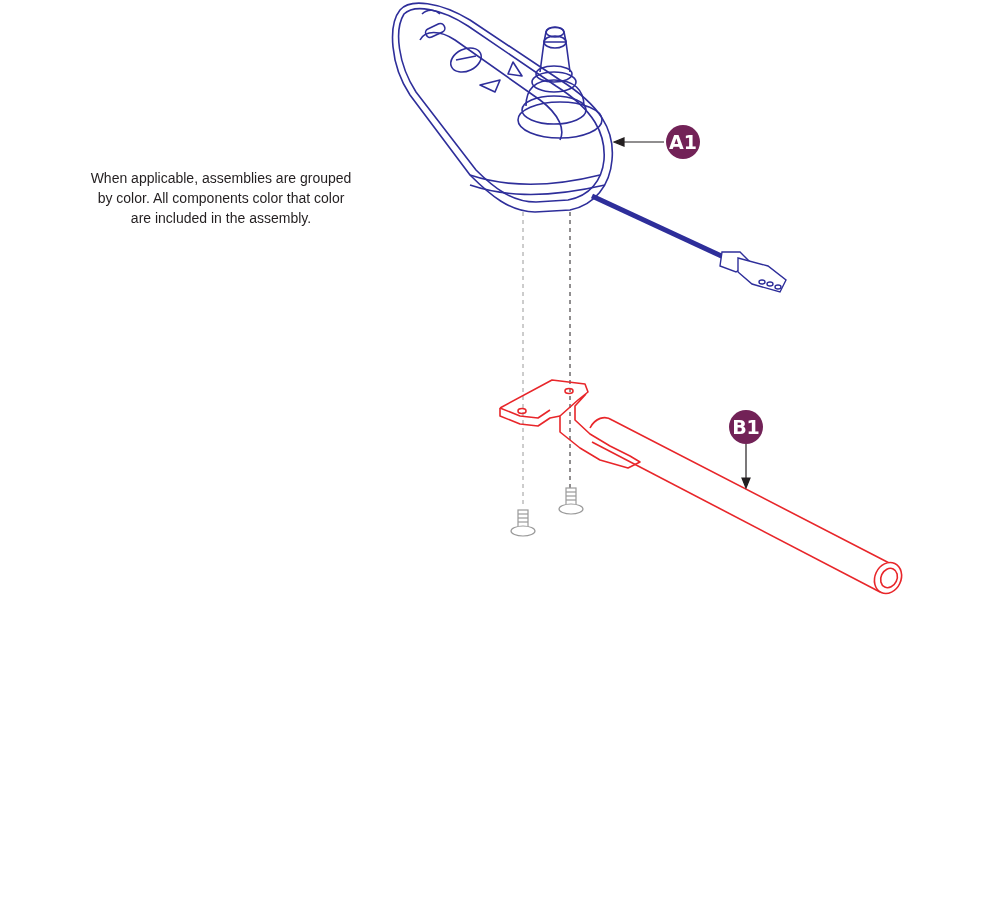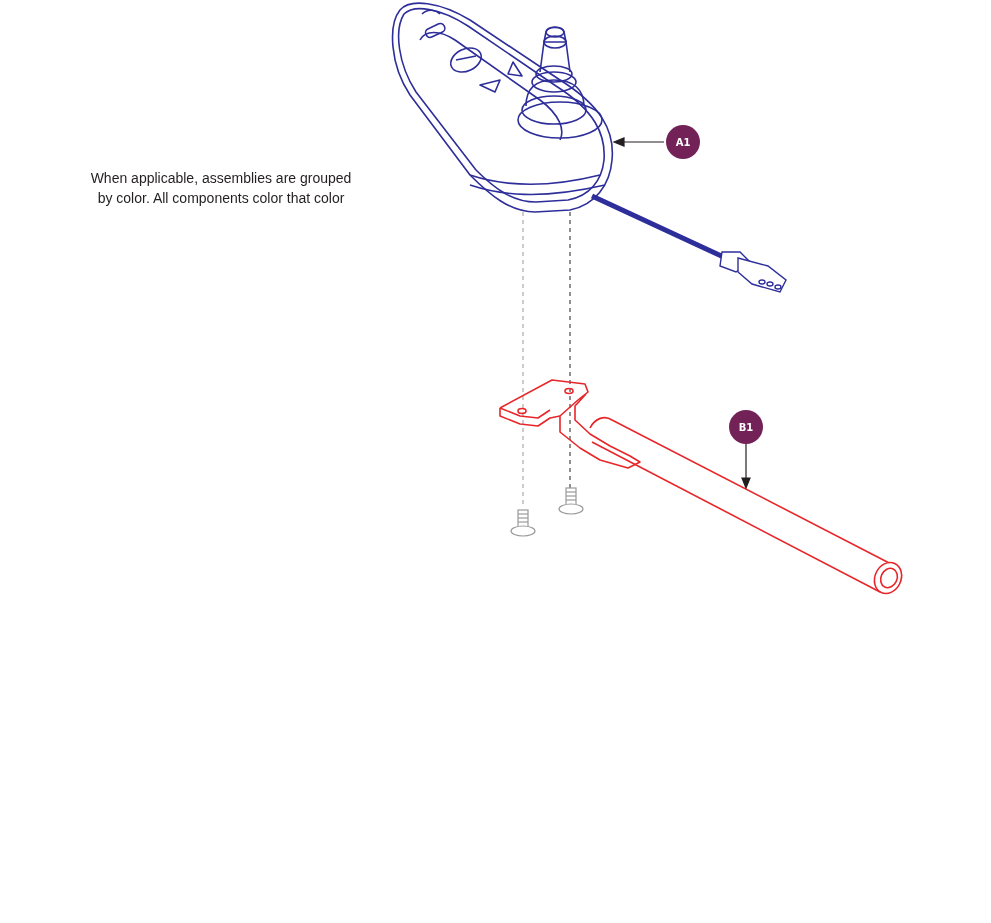--- a/index.html
+++ b/index.html
@@ -1,27 +1,28 @@
 <!DOCTYPE html>
 <html><head>
 <meta charset="utf-8">
 <style>
   html,body{margin:0;padding:0;background:#ffffff;}
   body{width:991px;height:923px;position:relative;overflow:hidden;font-family:"Liberation Sans",sans-serif;}
   .note{position:absolute;left:6px;top:168px;width:430px;text-align:center;font-size:14px;line-height:20px;color:#231f20;}
   .note div{white-space:nowrap;}
   svg.art{position:absolute;left:0;top:0;}
-  .callout{position:absolute;width:34px;height:34px;border-radius:50%;color:#fff;font-weight:bold;font-size:10px;display:flex;align-items:center;justify-content:center;font-family:"DejaVu Sans",sans-serif;}
+  .callout{position:absolute;width:34px;height:34px;border-radius:50%;color:#fff;font-weight:bold;font-size:19px;display:flex;align-items:center;justify-content:center;font-family:"DejaVu Sans",sans-serif;}
 </style>
 </head>
 <body>
 
 <div class="note">
   <div>When applicable, assemblies are grouped</div>
   <div>by color. All components color that color</div>
+  <div>are included in the assembly.</div>
 </div>
 
 <svg class="art" width="991" height="923" viewBox="0 0 991 923">
 
   <g fill="none" stroke="#2e2e9a" stroke-width="1.6" stroke-linejoin="round">
     <path d="M400,10 C410,-2 440,2 470,20 L560,80 C600,105 615,130 612,160 C610,185 595,205 570,210 L535,212 C510,212 490,195 470,175 L410,95 C390,65 388,25 400,10 Z" fill="#ffffff"></path>
     <path d="M404,14 C414,4 440,8 468,26 L556,86 C594,110 606,134 604,160 C602,180 590,196 568,200 L536,202 C512,202 494,188 476,170 L416,92 C398,64 394,30 404,14 Z"></path>
     <path d="M420,40 C425,30 440,30 455,40 L540,100 C560,115 565,130 560,140"></path>
     <path d="M470,175 C500,185 540,190 600,175"></path>
     <path d="M470,185 C500,195 540,200 605,185"></path>

